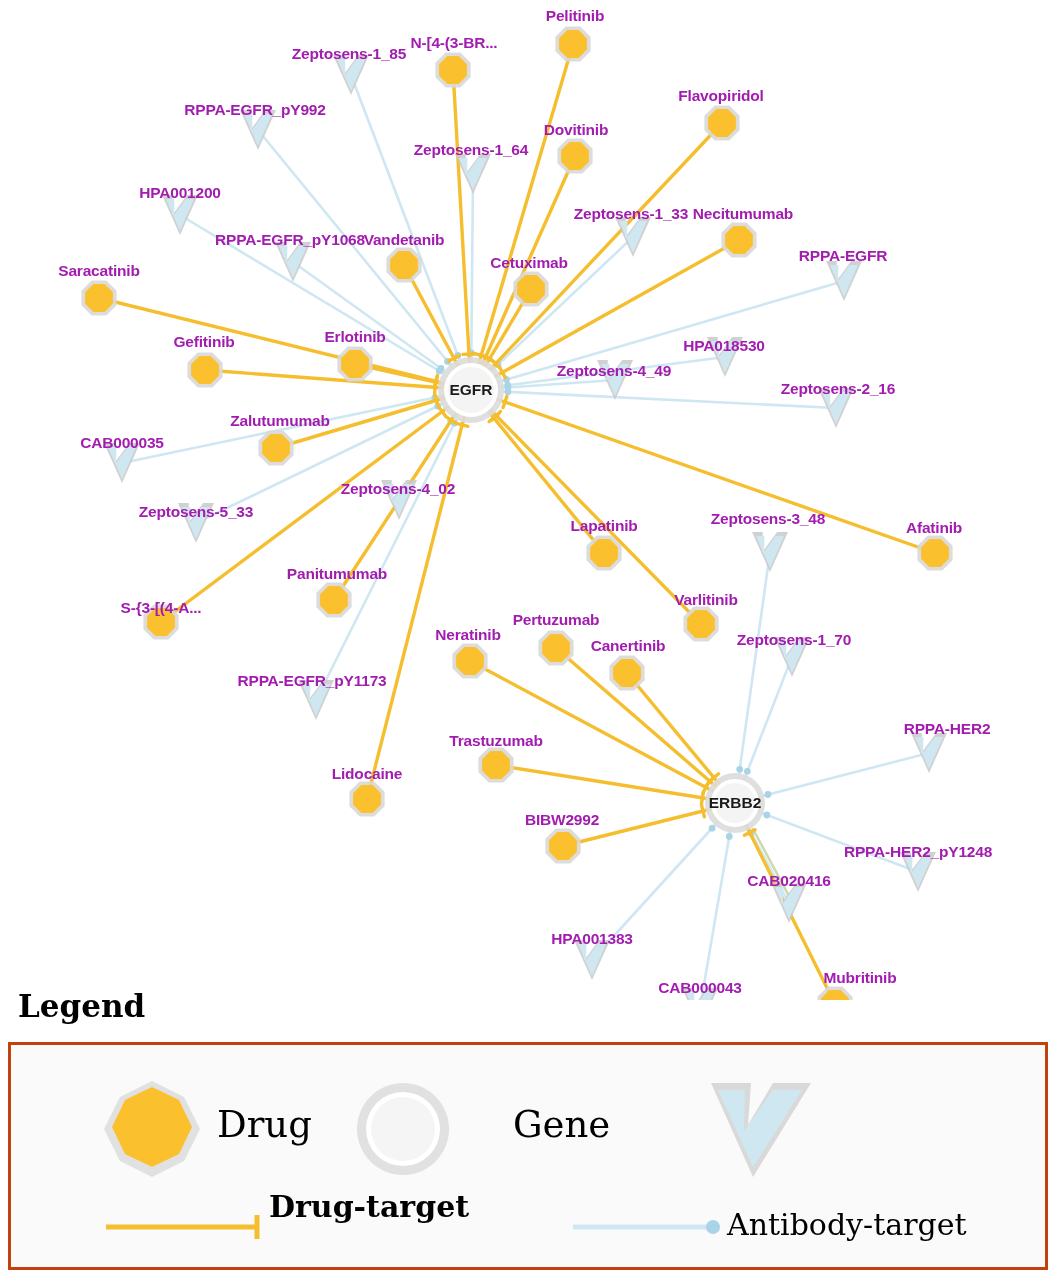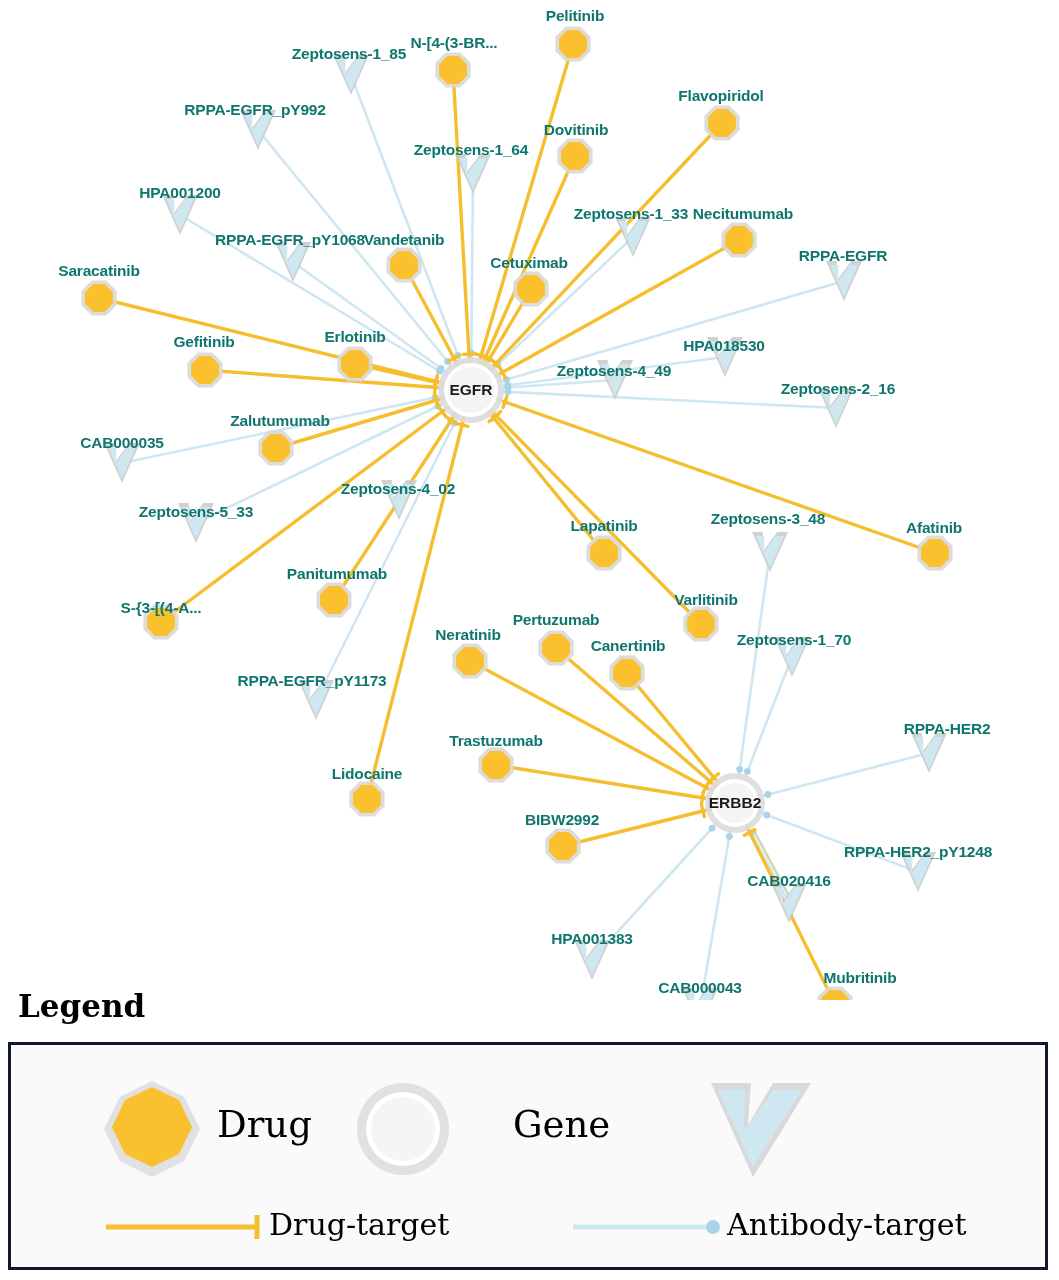--- a/index.html
+++ b/index.html
@@ -19,21 +19,21 @@
     left: 0;
     top: 0;
     width: 1059px;
     height: 1000px;
   }
   .node-label {
     position: absolute;
     font-family: "Liberation Sans", sans-serif;
     font-size: 15.5px;
     font-weight: bold;
-    color: #0f766e;
+    color: #a21caf;
     white-space: nowrap;
     transform: translate(-50%, -50%);
     letter-spacing: -0.2px;
   }
   .gene-label {
     position: absolute;
     font-family: "Liberation Sans", sans-serif;
     font-size: 15.5px;
     font-weight: bold;
     color: #1a1a1a;
@@ -49,21 +49,21 @@
     font-size: 31px;
     font-weight: bold;
     color: #000;
   }
   #legend-box {
     position: absolute;
     left: 8px;
     top: 1042px;
     width: 1040px;
     height: 228px;
-    border: 3px solid #0f172a;
+    border: 3px solid #c2410c;
     background: #fafafa;
     box-sizing: border-box;
   }
   .legend-text {
     position: absolute;
     font-family: "DejaVu Serif", serif;
     font-size: 37px;
     color: #000;
     white-space: nowrap;
   }
@@ -443,15 +443,15 @@
       <line x1="246" y1="170" x2="246" y2="194" stroke="#F5BE2E" stroke-width="5"></line>
     </g>
 
     <g>
       <line x1="562" y1="182" x2="700" y2="182" stroke="#cfe7f2" stroke-width="5"></line>
       <circle cx="702" cy="182" r="7" fill="#a9d4e8"></circle>
     </g>
   </svg>
   <div class="legend-text" style="left:206px; top:58px;">Drug</div>
   <div class="legend-text" style="left:502px; top:58px;">Gene</div>
-  <div class="legend-text-sm" style="left:258px; top:162px;">Drug-target</div>
+  <div class="legend-text-sm" style="left:258px; top:144px;font-weight:bold;">Drug-target</div>
   <div class="legend-text-sm" style="left:716px; top:162px;">Antibody-target</div>
 </div>
 
 </body></html>

